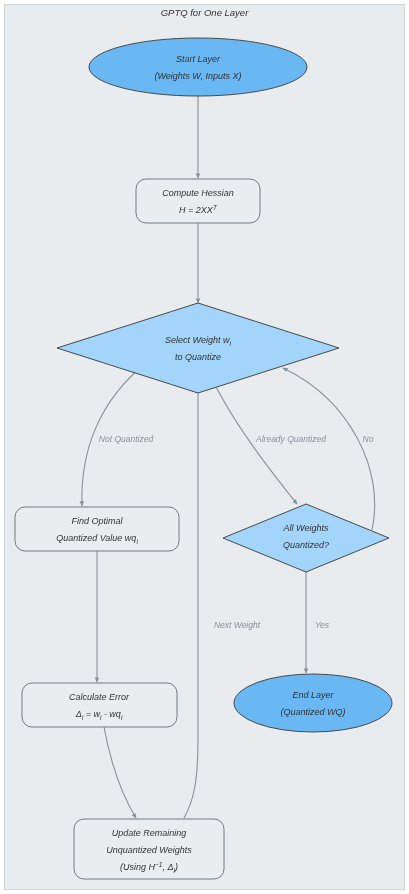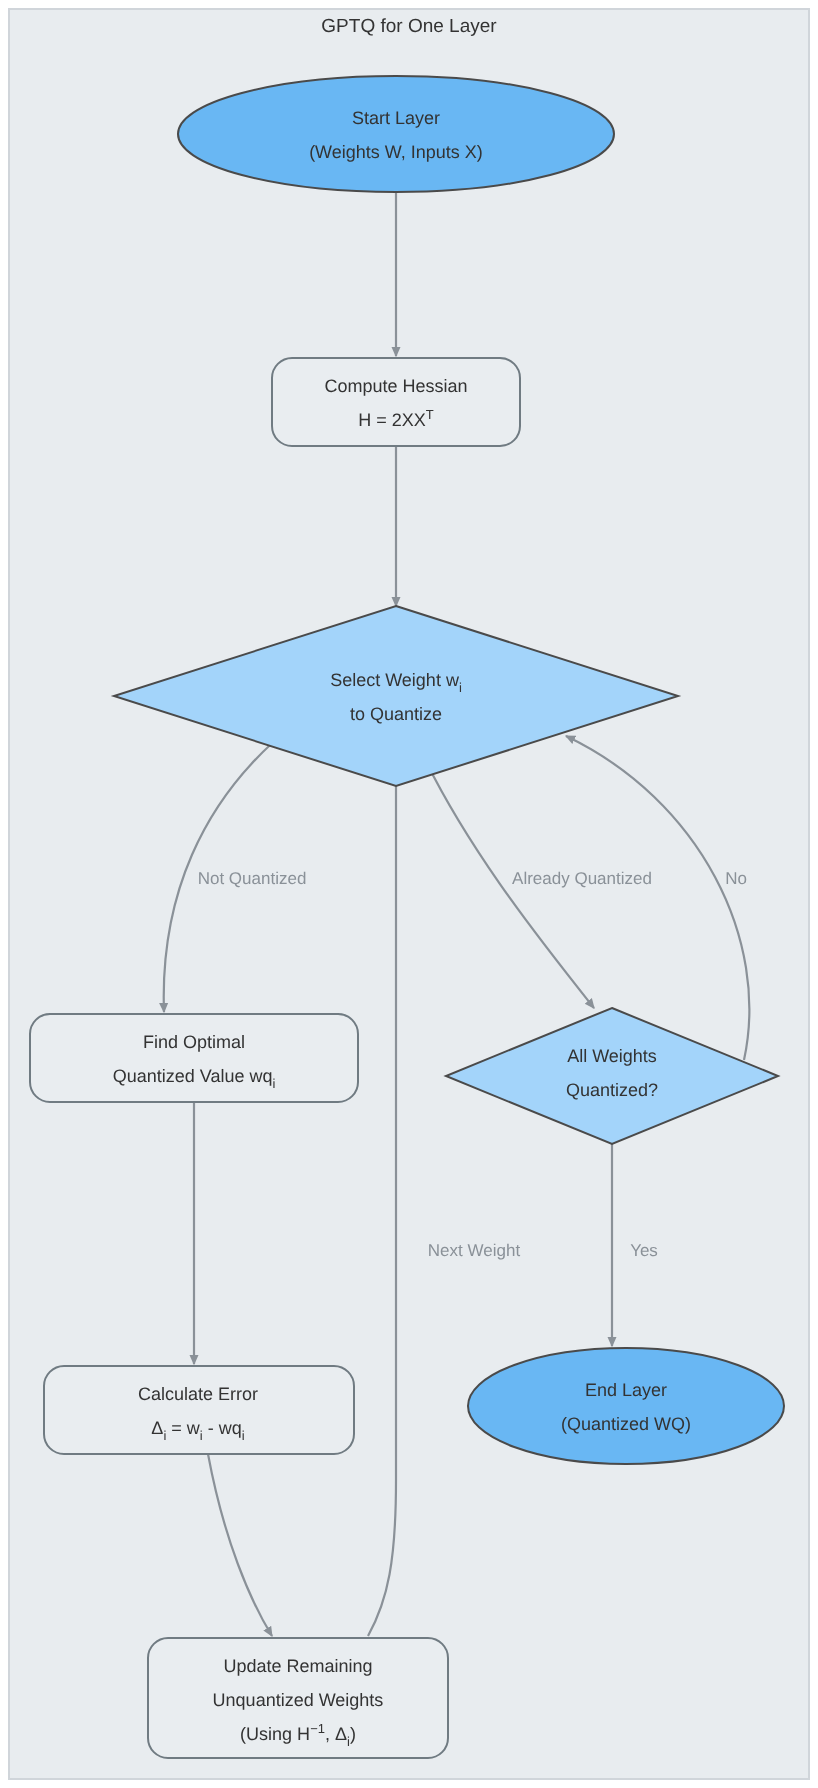--- a/index.html
+++ b/index.html
@@ -7,20 +7,21 @@
     padding: 0;
     background: #ffffff;
   }
   #canvas {
     position: relative;
     width: 409px;
     height: 894px;
     background: #ffffff;
     font-family: "Liberation Sans", sans-serif;
     overflow: hidden;
+    font-style: italic;
   }
   #frame {
     position: absolute;
     left: 4px;
     top: 4px;
     width: 401px;
     height: 886px;
     background: #e8ecef;
     border: 1px solid #d0d5da;
     box-sizing: border-box;

